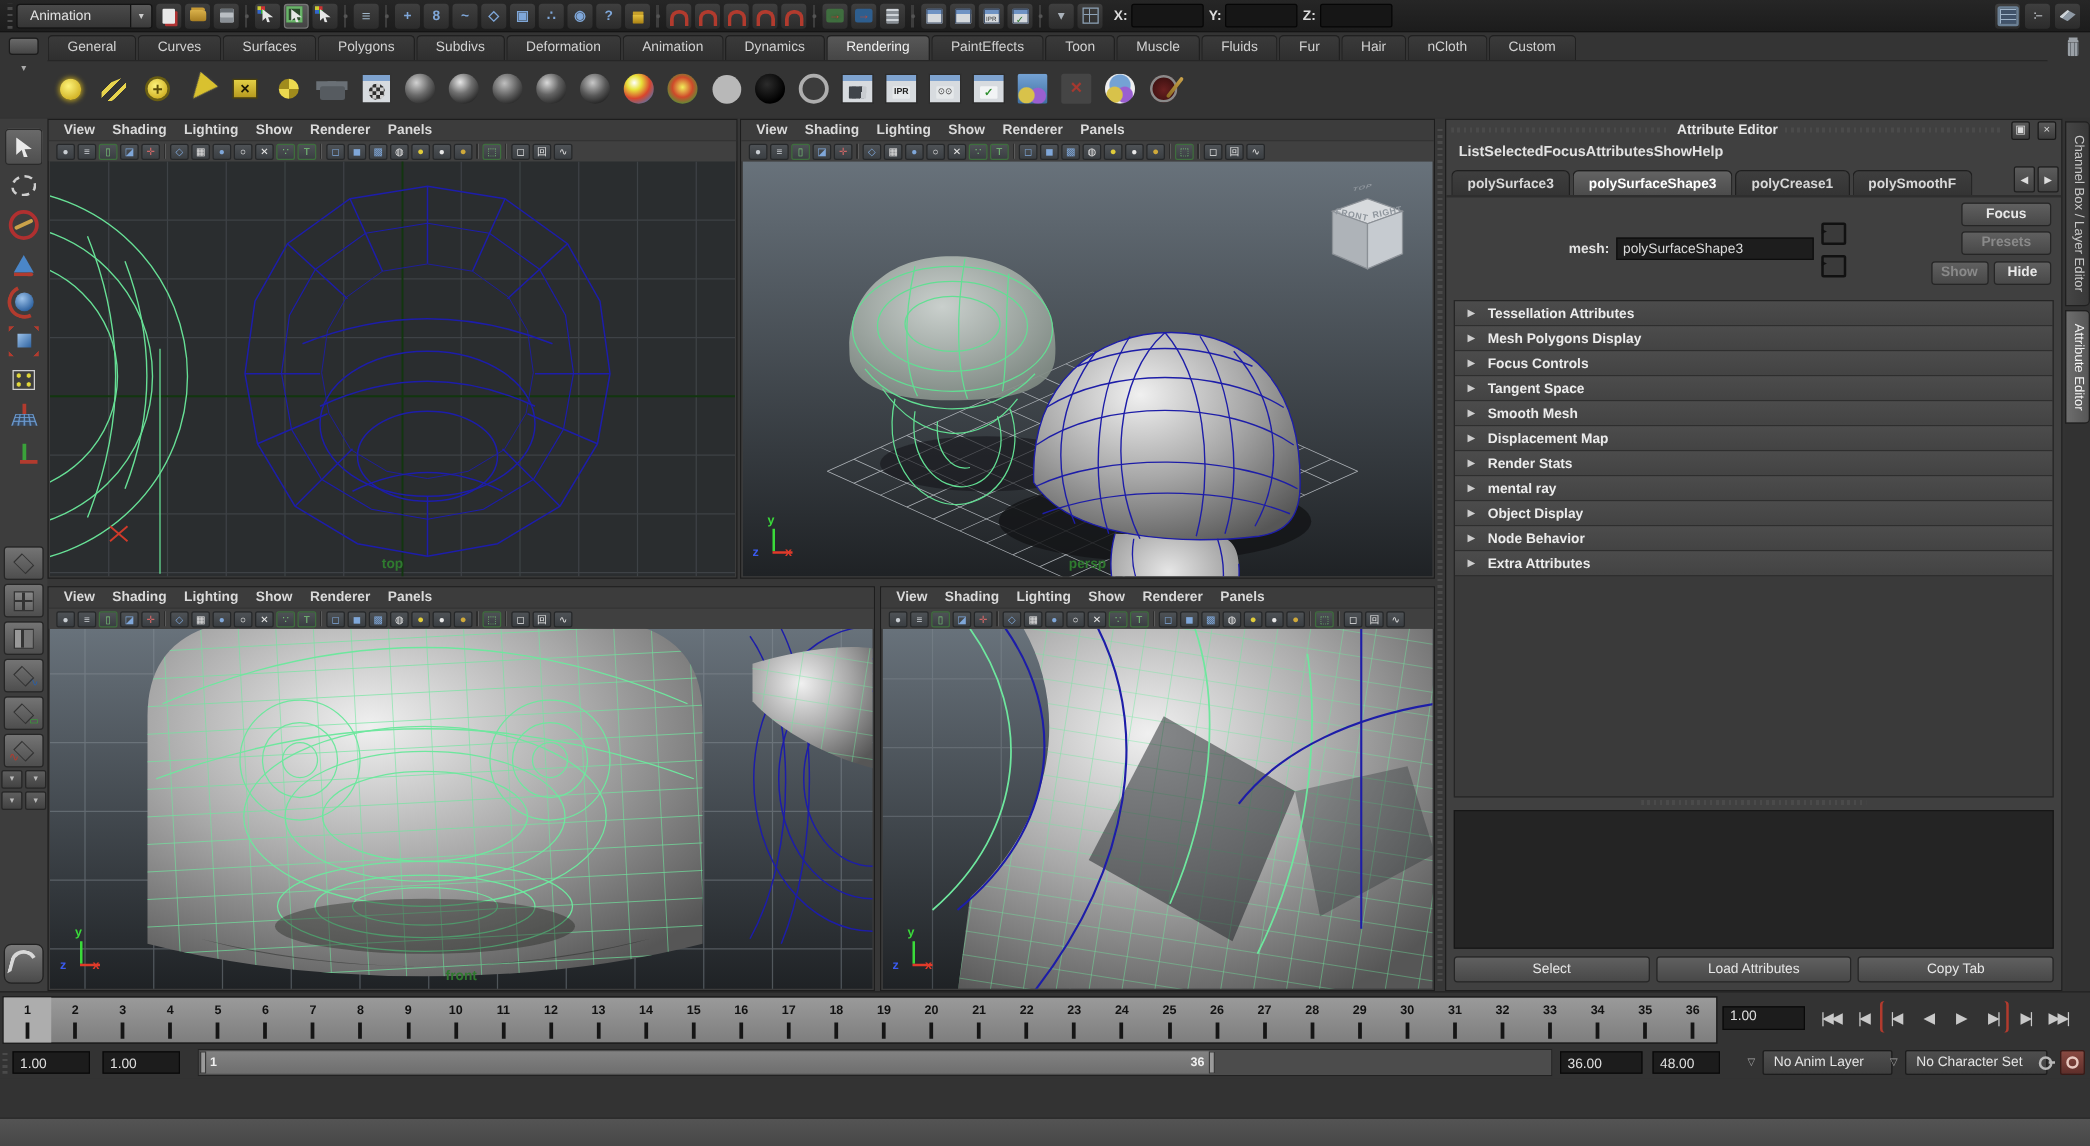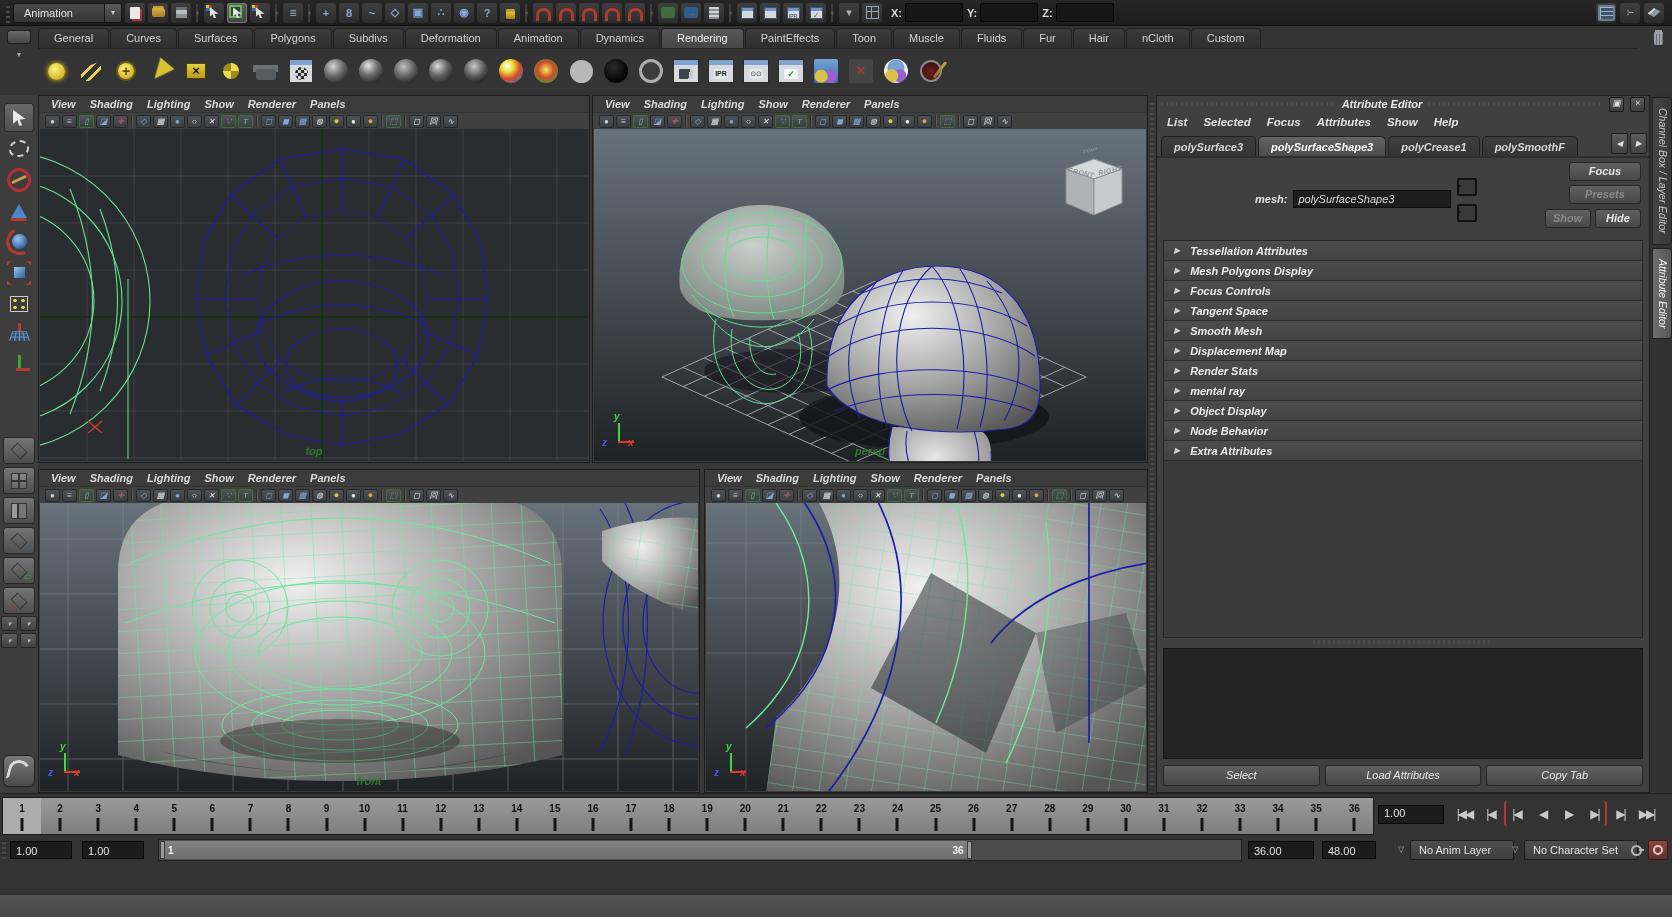--- a/index.html
+++ b/index.html
@@ -79,21 +79,21 @@
   .sl-clap.ipr::before{content:"IPR";background:#e5e8ea;color:#222;font-size:7px;font-weight:bold;text-align:center;line-height:10px;}
   .sl-clap.dots::before{content:"⊙⊙";background:#e5e8ea;color:#444;font-size:7px;text-align:center;line-height:10px;}
   .sl-clap.set::before{content:"✓";background:#f2f4f5;color:#2e8e2e;font-size:9px;font-weight:bold;text-align:center;line-height:10px;}
   .sl-hyper::after{content:"";width:24px;height:24px;background:radial-gradient(circle at 30% 72% ,#d8c24a 0 6px,transparent 7px),radial-gradient(circle at 68% 74%,#9a5fd0 0 6px,transparent 7px),linear-gradient(#74a2d4,#3e6ea0);border-radius:2px;}
   .sl-dis::after{content:"×";width:24px;height:24px;background:#4a4a4a;color:#c23a2e;font-size:16px;font-weight:bold;text-align:center;line-height:24px;border-radius:2px;opacity:.8;}
   .sl-hyper2::after{content:"";width:24px;height:24px;border-radius:50%;background:radial-gradient(circle at 32% 70%,#d8c24a 0 6px,transparent 7px),radial-gradient(circle at 66% 70%,#9a5fd0 0 6px,transparent 7px),radial-gradient(circle at 50% 38%,#74a2d4 0 8px,#efefef 9px);}
   .sl-paint::after{content:"";width:22px;height:22px;border-radius:50%;background:radial-gradient(circle at 50% 55%,#6a2020,#3a1010 70%);box-shadow:inset 0 0 0 2px #8a8a8a;}
   .sl-paint::before{content:"";position:absolute;z-index:1;width:3px;height:20px;background:linear-gradient(#caa24a,#8a6a20);transform:rotate(38deg) translate(6px,-6px);border-radius:2px;}
 
   
-  .main{position:absolute;left:0;top:95px;width:1500px;height:698px;background:#373737;font-style:italic;}
+  .main{position:absolute;left:0;top:95px;width:1500px;height:698px;background:#373737;}
   .toolbox{position:absolute;left:0;top:0;width:38px;height:698px;background:#3d3d3d;display:flex;flex-direction:column;align-items:center;padding-top:8px;box-sizing:border-box;gap:2px;}
   .tool{width:30px;height:29px;border-radius:3px;display:flex;align-items:center;justify-content:center;position:relative;}
   .tool.active{background:linear-gradient(#6a6a6a,#4e4e4e);box-shadow:inset 0 0 0 1px #2a2a2a;}
   .t-select::after{content:"";width:13px;height:16px;background:#e9e9e9;clip-path:polygon(0 0,100% 60%,55% 62%,74% 100%,50% 100%,38% 66%,0 92%);filter:drop-shadow(1px 1px 0 #5a1515);}
   .t-lasso::after{content:"";width:16px;height:13px;border:2px dashed #cfcfcf;border-radius:60% 50% 55% 45%;}
   .t-paintsel::after{content:"";width:18px;height:18px;border-radius:50%;border:3px solid #b03030;}
   .t-paintsel::before{content:"";position:absolute;z-index:1;width:16px;height:3px;background:#caa24a;transform:rotate(-25deg);border-radius:2px;}
   .t-move::after{content:"";width:0;height:0;border-left:8px solid transparent;border-right:8px solid transparent;border-bottom:14px solid #4a86c8;}
   .t-move::before{content:"";position:absolute;bottom:4px;width:16px;height:3px;background:#b23b2e;clip-path:polygon(0 0,70% 0,70% -100%,100% 50%,70% 200%,70% 100%,0 100%);}
   .t-rotate::after{content:"";width:15px;height:15px;border-radius:50%;background:radial-gradient(circle at 38% 32%,#9cc2ea,#2e62a0 75%);}
@@ -141,21 +141,21 @@
   .vc-top{left:30px;top:10px;transform:rotate(-12deg) skewX(-30deg) scaleY(.6);}
   .vc-front{left:16px;top:32px;transform:rotate(12deg);}
   .vc-right{left:46px;top:30px;transform:rotate(-12deg);}
 
   
   .ae{position:absolute;left:1156px;top:0;width:494px;height:698px;background:#404040;border:1px solid #1e1e1e;box-sizing:border-box;display:flex;flex-direction:column;}
   .ae-title{height:16px;display:flex;align-items:center;gap:6px;padding:0 4px;}
   .ae-title .dotsh{flex:1;}
   .ae-title .t{font-size:11px;font-weight:bold;color:#e6e6e6;}
   .ae-winbtn{width:13px;height:13px;background:linear-gradient(#5a5a5a,#3c3c3c);border:1px solid #1a1a1a;border-radius:2px;font-size:9px;line-height:11px;text-align:center;color:#ddd;}
-  .ae-menu{height:20px;display:flex;gap:16px;align-items:center;padding-left:10px;font-size:11.5px;font-weight:bold;color:#e2e2e2;}
+  .ae-menu{height:20px;display:flex;gap:0;align-items:center;padding-left:10px;font-size:11.5px;font-weight:bold;color:#e2e2e2;}
   .ae-tabs{height:24px;display:flex;align-items:flex-end;padding-left:4px;gap:2px;position:relative;border-bottom:2px solid #2e2e2e;}
   .aetab{font-size:11px;font-weight:bold;color:#d8d8d8;background:linear-gradient(#3e3e3e,#343434);border:1px solid #1f1f1f;border-bottom:none;border-radius:5px 5px 0 0;padding:4px 12px 3px;white-space:nowrap;}
   .aetab.active{background:linear-gradient(#636363,#4c4c4c);color:#fff;}
   .aetab.clip{max-width:74px;overflow:hidden;}
   .ae-tabscroll{position:absolute;right:2px;bottom:2px;display:flex;gap:2px;}
   .ae-tabscroll div{width:15px;height:19px;background:linear-gradient(#5c5c5c,#424242);border:1px solid #1f1f1f;border-radius:2px;color:#ddd;font-size:8px;display:flex;align-items:center;justify-content:center;}
   .ae-head{height:78px;position:relative;}
   .ae-mesh{position:absolute;left:98px;top:32px;display:flex;align-items:center;gap:6px;}
   .ae-mesh label{font-size:11px;font-weight:bold;color:#e2e2e2;}
   .ae-mesh .fld{width:148px;height:16px;background:#1d1d1d;border:1px solid #0d0d0d;color:#dadada;font-size:11px;padding:0 4px;line-height:16px;}

